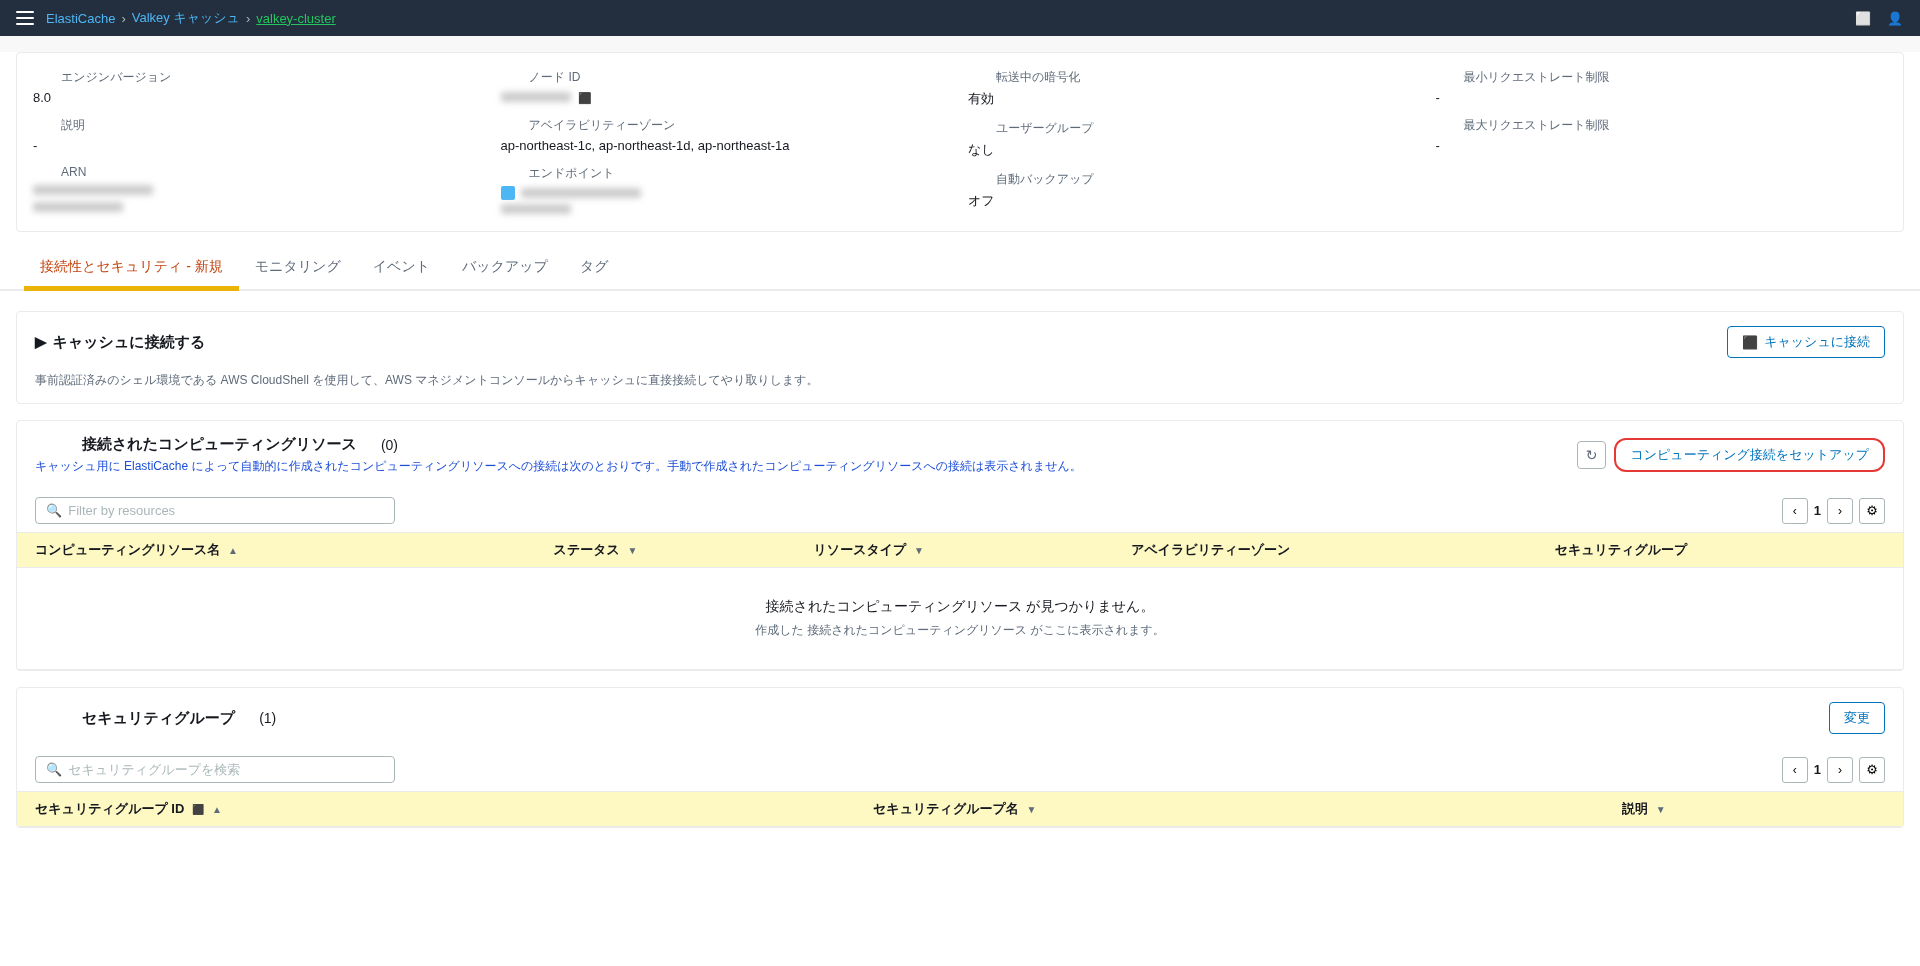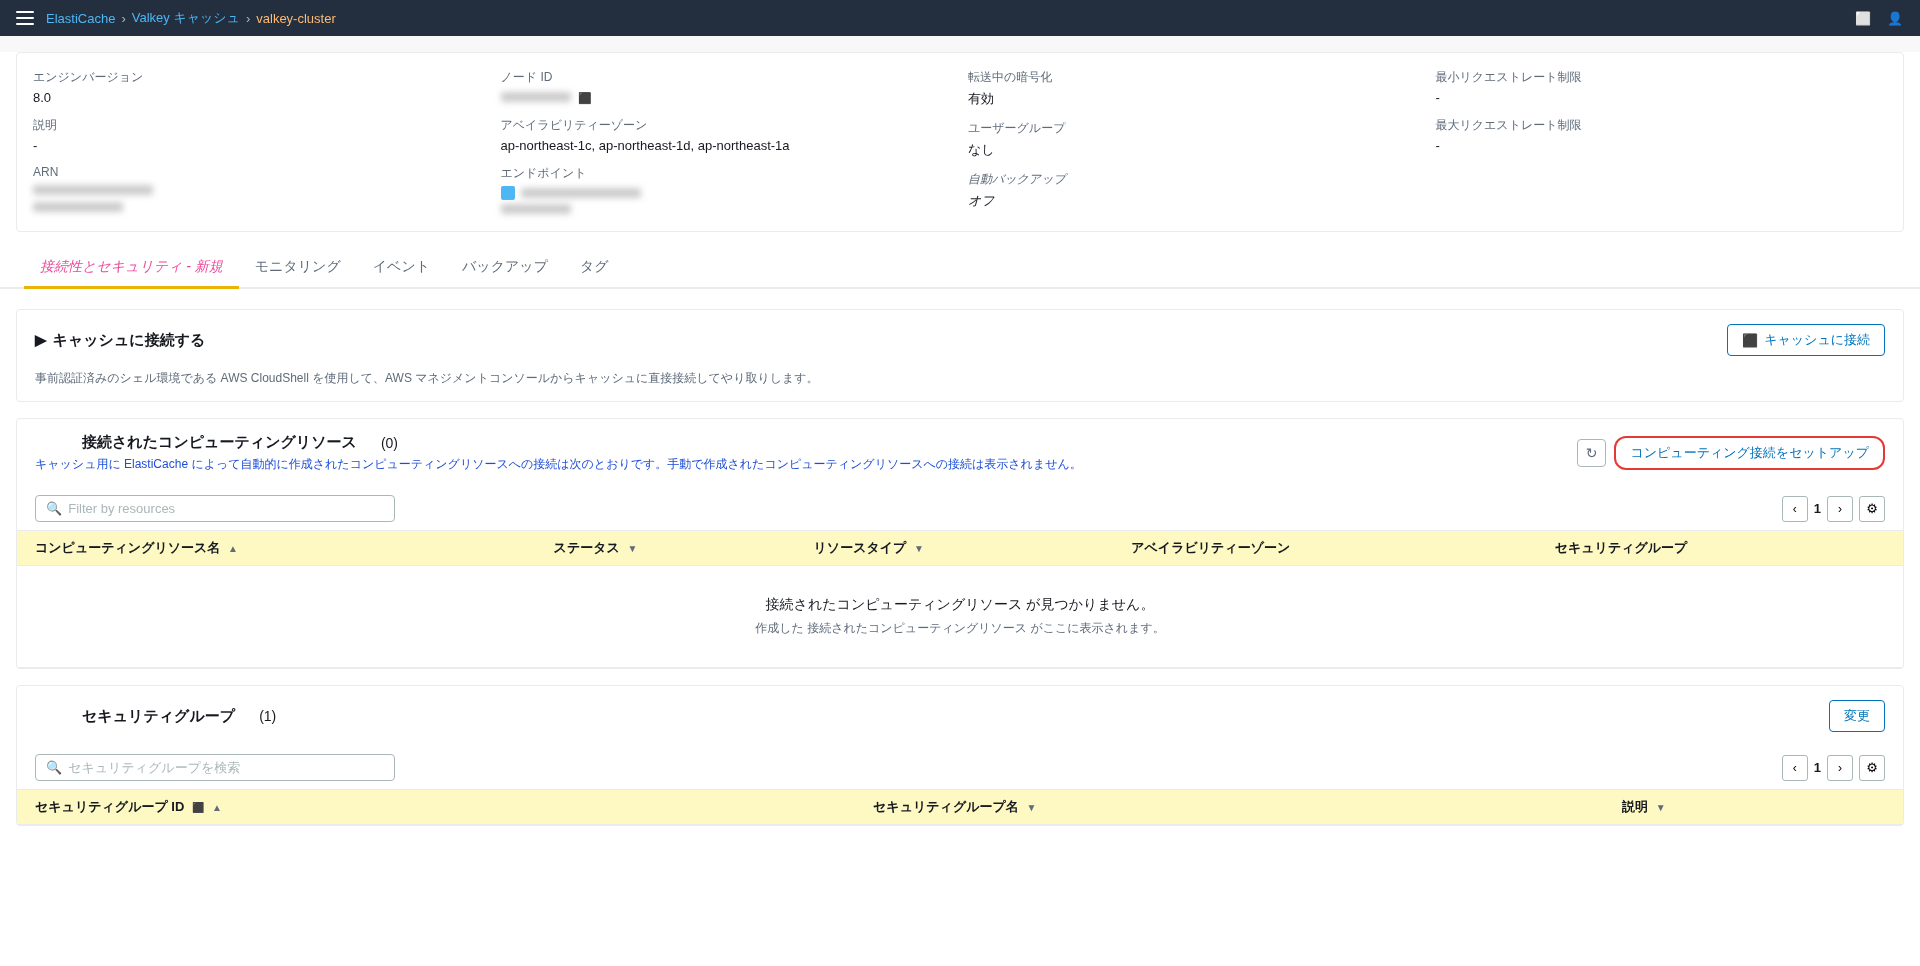--- a/index.html
+++ b/index.html
@@ -23,21 +23,21 @@
       align-items: center;
       gap: 6px;
       font-size: 13px;
       color: #aab7b8;
     }
     .breadcrumb a {
       color: #4db6f5;
       text-decoration: none;
     }
     .breadcrumb .sep { color: #aab7b8; }
-    .breadcrumb .current { color: #fdba74; }
+    .breadcrumb .current { color: #22c55e; text-decoration: underline; }
     .top-bar-icons {
       margin-left: auto;
       display: flex;
       gap: 16px;
     }
     .main-content {
       background: #fff;
       min-height: 930px;
     }
     
@@ -51,20 +51,21 @@
     .info-grid {
       display: grid;
       grid-template-columns: 1fr 1fr 1fr 1fr;
       gap: 16px;
     }
     .info-col {}
     .info-label {
       font-size: 12px;
       color: #5f6b7a;
       margin-bottom: 4px;
+      margin-left: 28px;
     }
     .info-value {
       font-size: 13px;
       color: #16191f;
     }
     .info-value.link {
       color: #0073bb;
     }
     .blurred {
       display: inline-block;
@@ -92,24 +93,23 @@
     }
     .tab {
       padding: 10px 16px;
       cursor: pointer;
       font-size: 14px;
       color: #5f6b7a;
       border-bottom: 3px solid transparent;
       margin-bottom: -2px;
     }
     .tab.active {
-      color: #ec4899;
-      border-bottom: 3px solid #eab308;
+      color: #c2410c;
+      border-bottom: 5px solid #eab308;
       font-weight: 500;
-      font-style: italic;
     }
     
     .section {
       margin: 16px;
       border: 1px solid #e9ebed;
       border-radius: 4px;
       background: #fff;
     }
     .section-header {
       display: flex;
@@ -347,21 +347,21 @@
         </div>
       </div>
 
       <div class="info-col">
         <div class="info-label">転送中の暗号化</div>
         <div class="info-value">有効</div>
         <div style="margin-top:12px;">
           <div class="info-label">ユーザーグループ</div>
           <div class="info-value">なし</div>
         </div>
-        <div style="margin-top:12px;font-style:italic;">
+        <div style="margin-top:12px;">
           <div class="info-label">自動バックアップ</div>
           <div class="info-value">オフ</div>
         </div>
       </div>
 
       <div class="info-col">
         <div class="info-label">最小リクエストレート制限</div>
         <div class="info-value">-</div>
         <div style="margin-top:12px;">
           <div class="info-label">最大リクエストレート制限</div>

